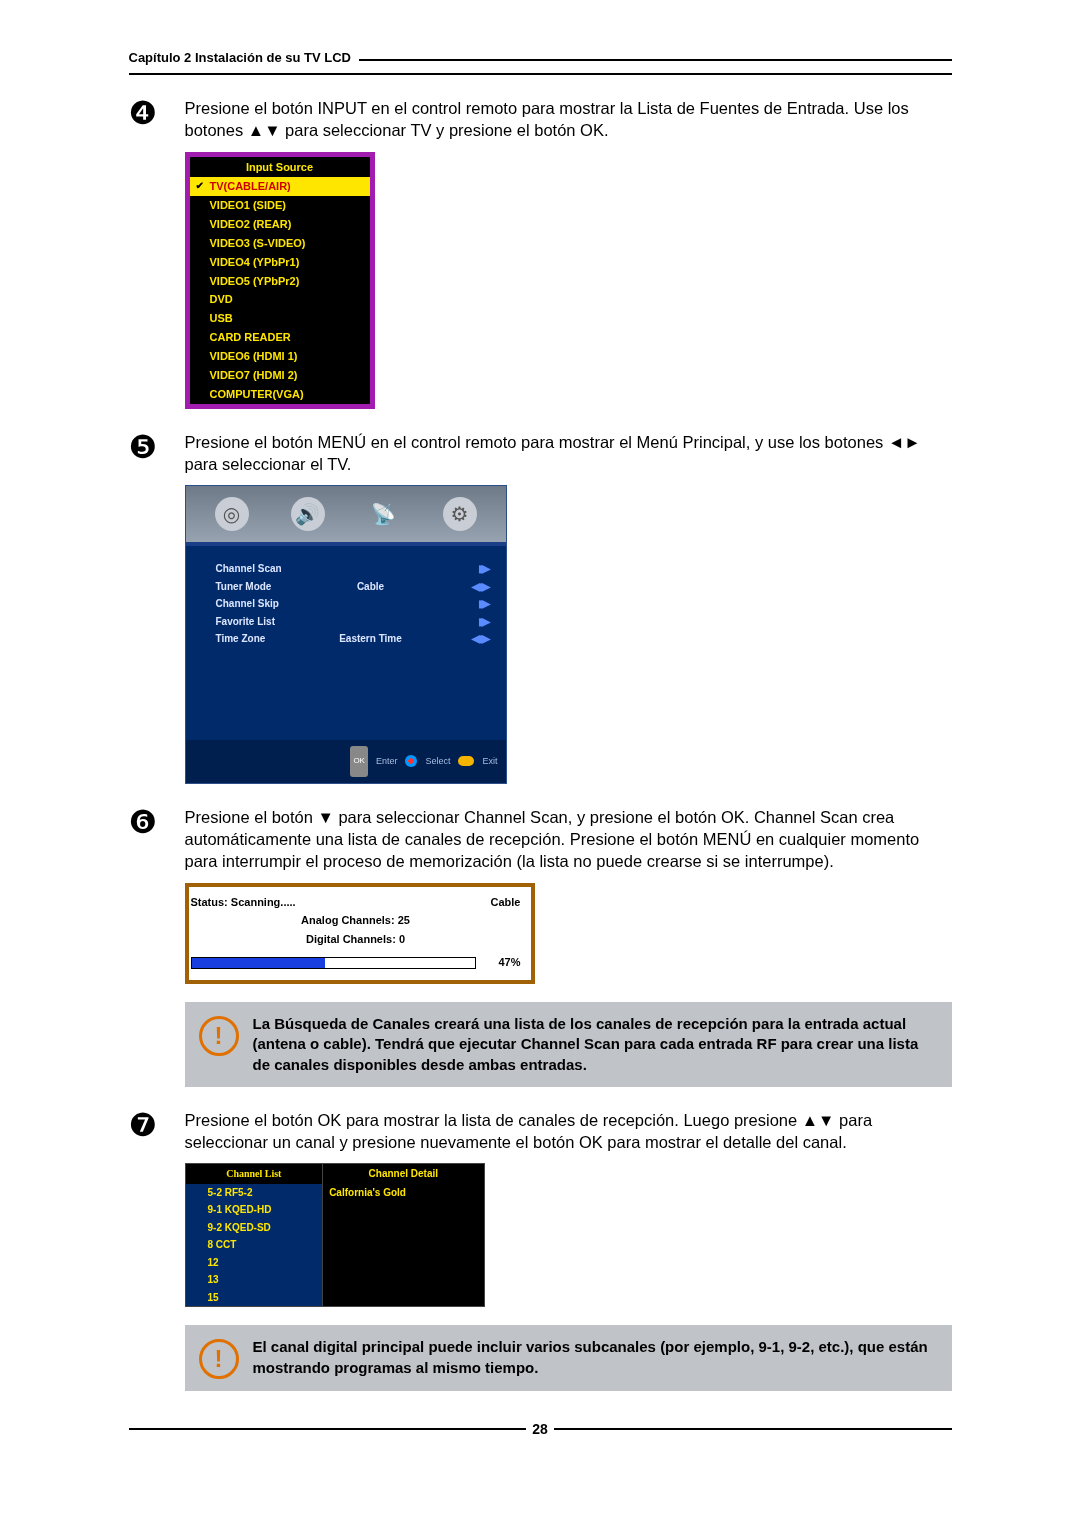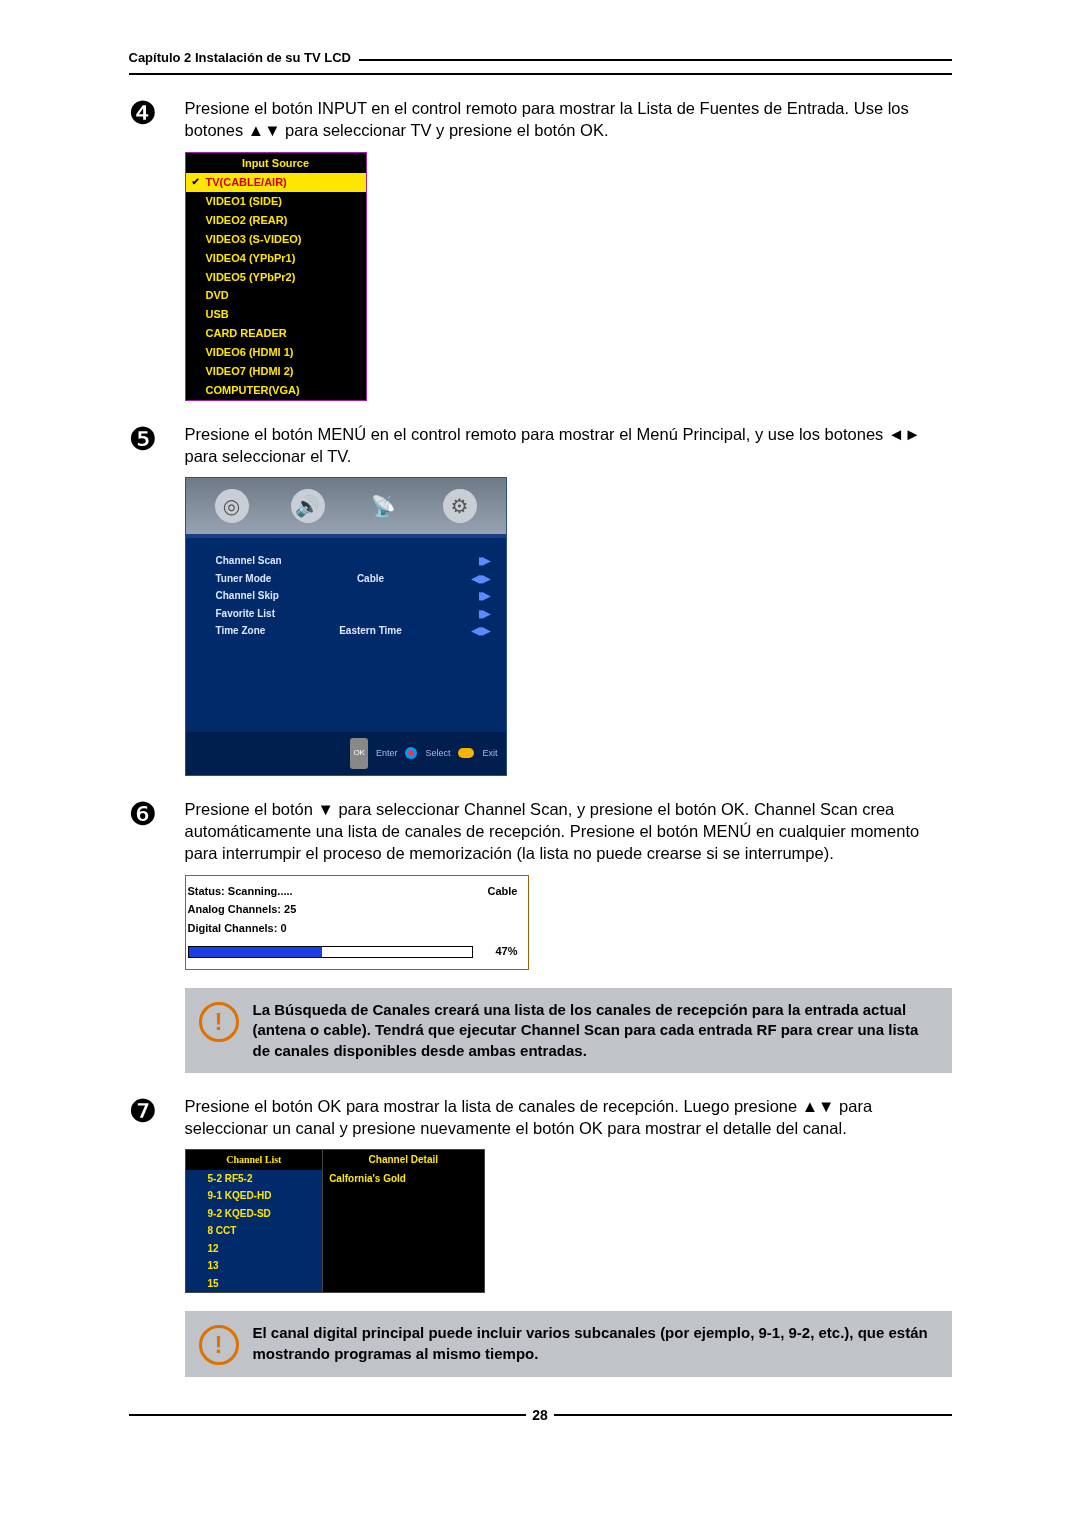--- a/index.html
+++ b/index.html
@@ -52,21 +52,21 @@
     line-height: 1.35;
   }
   
   .input-source-menu {
     width: 180px;
     margin-top: 10px;
     font-size: 11px;
     font-weight: bold;
     background: #000;
     color: #fff;
-    border: 1px solid #a21caf;
+    border: 5px solid #a21caf;
   }
   .input-source-menu .menu-title {
     background: #000;
     color: #ffe600;
     text-align: center;
     padding: 3px 0;
   }
   .input-source-menu .menu-item {
     padding: 2px 6px 2px 20px;
     color: #ffe600;
@@ -152,25 +152,26 @@
     width: 12px;
     height: 12px;
     border-radius: 50%;
     background: radial-gradient(circle,#f33 30%,#09f 35%,#09f 100%);
     display: inline-block;
   }
   
   .scan-box {
     width: 330px;
     margin-top: 10px;
-    border: 1px solid #a16207;
+    border: 4px solid #a16207;
     padding: 8px 10px 10px 2px;
     font-size: 11px;
     font-weight: bold;
     background: #fff;
+    text-align: center;
   }
   .scan-box .scan-head {
     display: flex;
     justify-content: space-between;
   }
   .scan-box .scan-line { margin-top: 4px; }
   .scan-box .progress-row {
     display: flex;
     align-items: center;
     margin-top: 8px;

